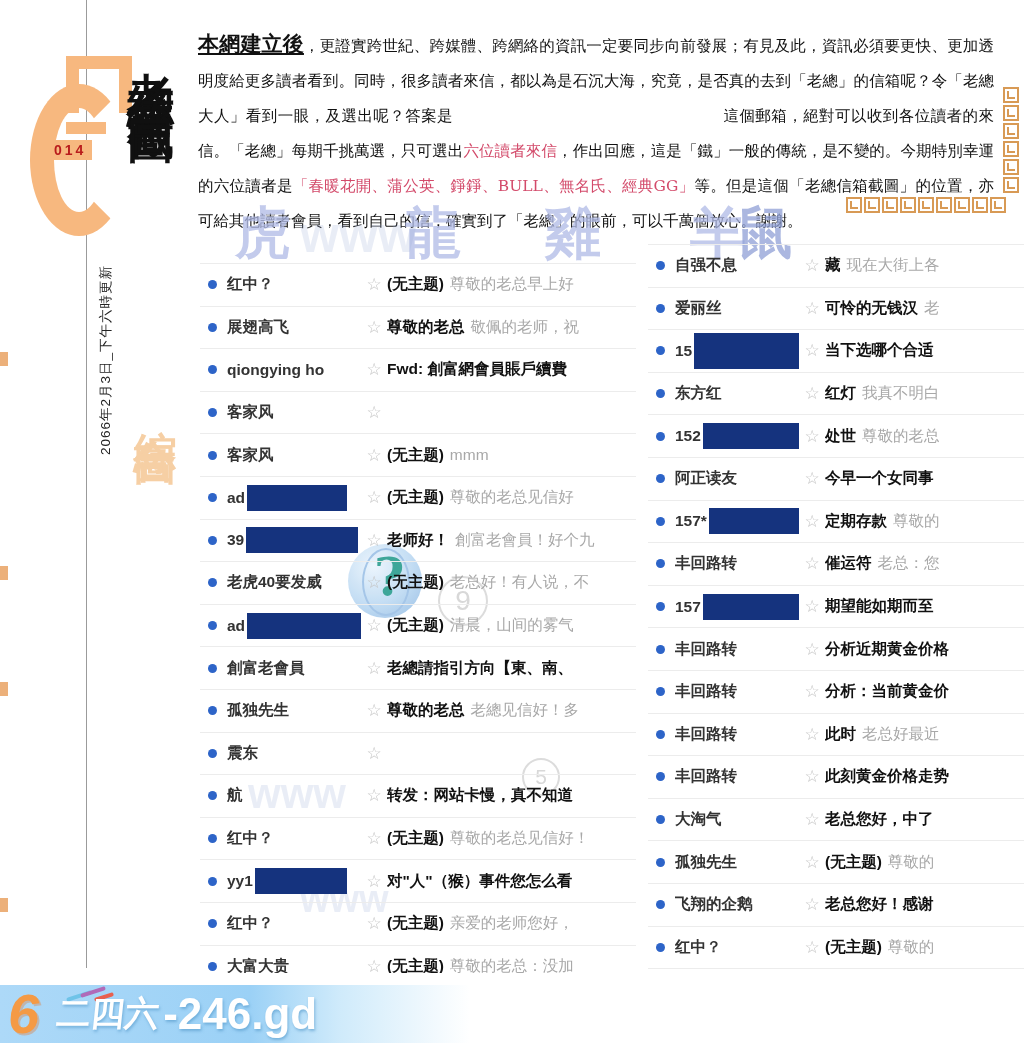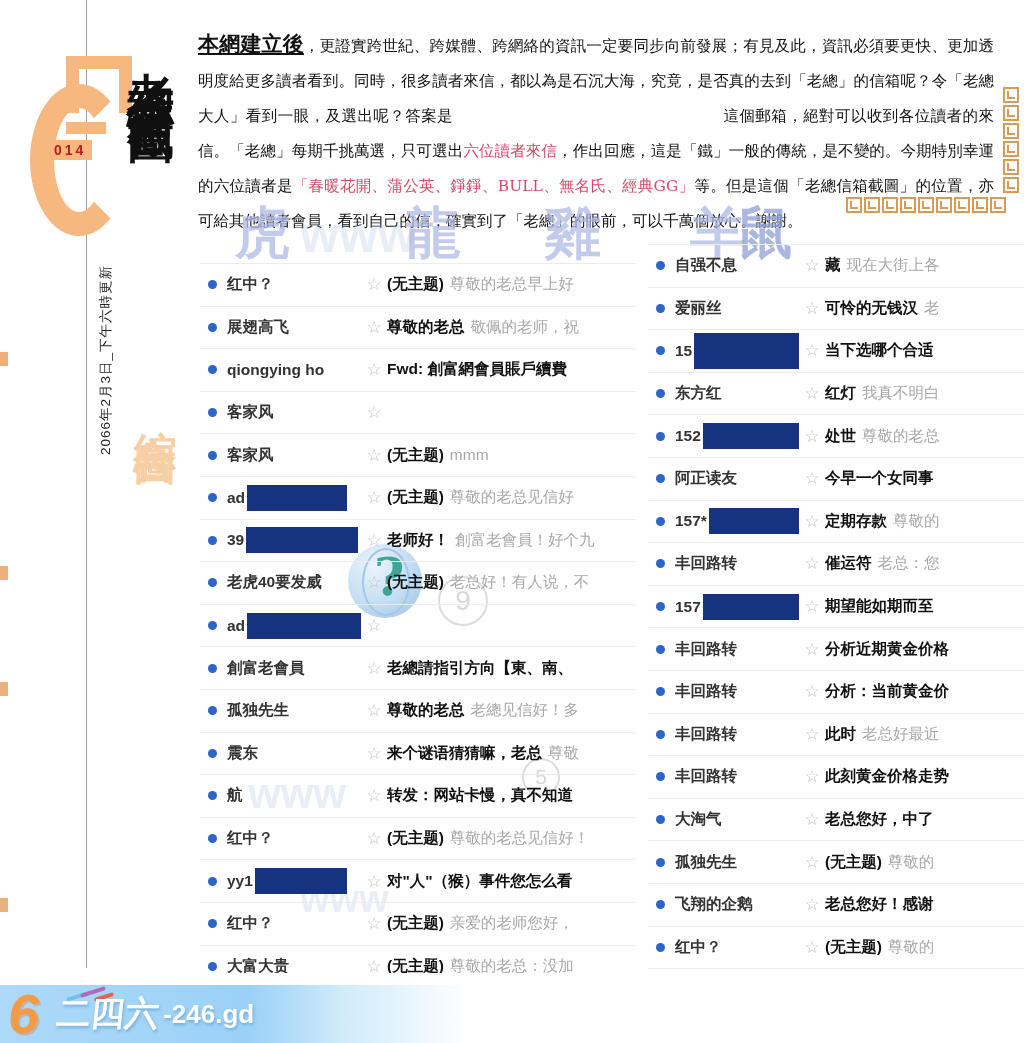--- a/index.html
+++ b/index.html
@@ -89,21 +89,21 @@
           background:linear-gradient(90deg,#add9f8 0,#9bd1f6 250px,rgba(199,231,250,.85) 340px,rgba(255,255,255,0) 470px);}
   .b6{font-size:56px;line-height:56px;font-weight:bold;font-style:italic;margin:0 2px 0 8px;
       color:#f49a45;text-shadow:2px 2px 0 rgba(228,118,44,.35);}
   .swoosh{position:absolute;left:66px;top:3px;width:60px;height:14px;}
   .swoosh i{position:absolute;display:block;width:26px;height:4px;border-radius:2px;transform:rotate(-18deg);}
   .swoosh i:nth-child(1){left:0;top:6px;background:#6fc3e8;}
   .swoosh i:nth-child(2){left:14px;top:2px;background:#b06ab8;}
   .swoosh i:nth-child(3){left:28px;top:7px;background:#e8604e;width:20px;}
   .bname{font-size:34px;font-weight:bold;color:#fff;transform:skewX(-6deg);margin-left:16px;
          font-family:"DejaVu Serif","Liberation Serif",serif;text-shadow:1px 2px 3px rgba(80,150,200,.6);}
-  .bdom{font-size:26px;font-weight:bold;color:#fff;margin-left:4px;
+  .bdom{font-size:44px;font-weight:bold;color:#fff;margin-left:4px;
         text-shadow:1px 2px 3px rgba(80,150,200,.6);}
 </style>
 </head>
 <body>
 
 <div class="page">
 
   <div class="vline"></div>
   <div class="edge-mark" style="top:352px"></div>
   <div class="edge-mark" style="top:566px"></div>
@@ -226,20 +226,21 @@
         <span class="star">☆</span>
         <span class="subj"><b>(无主题)</b><span class="prev">老总好！有人说，不</span></span>
       </div>
       <div class="mrow">
         <span class="dot"></span>
         <span class="sender">
           <span>ad</span>
           <span class="redact" style="width: 118px;"></span>
         </span>
         <span class="star">☆</span>
+        <span class="subj"><b>(无主题)</b><span class="prev">清晨，山间的雾气</span></span>
       </div>
       <div class="mrow">
         <span class="dot"></span>
         <span class="sender">
           <span>創富老會員</span>
         </span>
         <span class="star">☆</span>
         <span class="subj"><b>老總請指引方向【東、南、</b></span>
       </div>
       <div class="mrow">
@@ -249,21 +250,20 @@
         </span>
         <span class="star">☆</span>
         <span class="subj"><b>尊敬的老总</b><span class="prev">老總见信好！多</span></span>
       </div>
       <div class="mrow">
         <span class="dot"></span>
         <span class="sender">
           <span>震东</span>
         </span>
         <span class="star">☆</span>
-        <span class="subj"><b>来个谜语猜猜嘛，老总</b><span class="prev">尊敬</span></span>
       </div>
       <div class="mrow">
         <span class="dot"></span>
         <span class="sender">
           <span>航</span>
         </span>
         <span class="star">☆</span>
         <span class="subj"><b>转发：网站卡慢，真不知道</b></span>
       </div>
       <div class="mrow">

